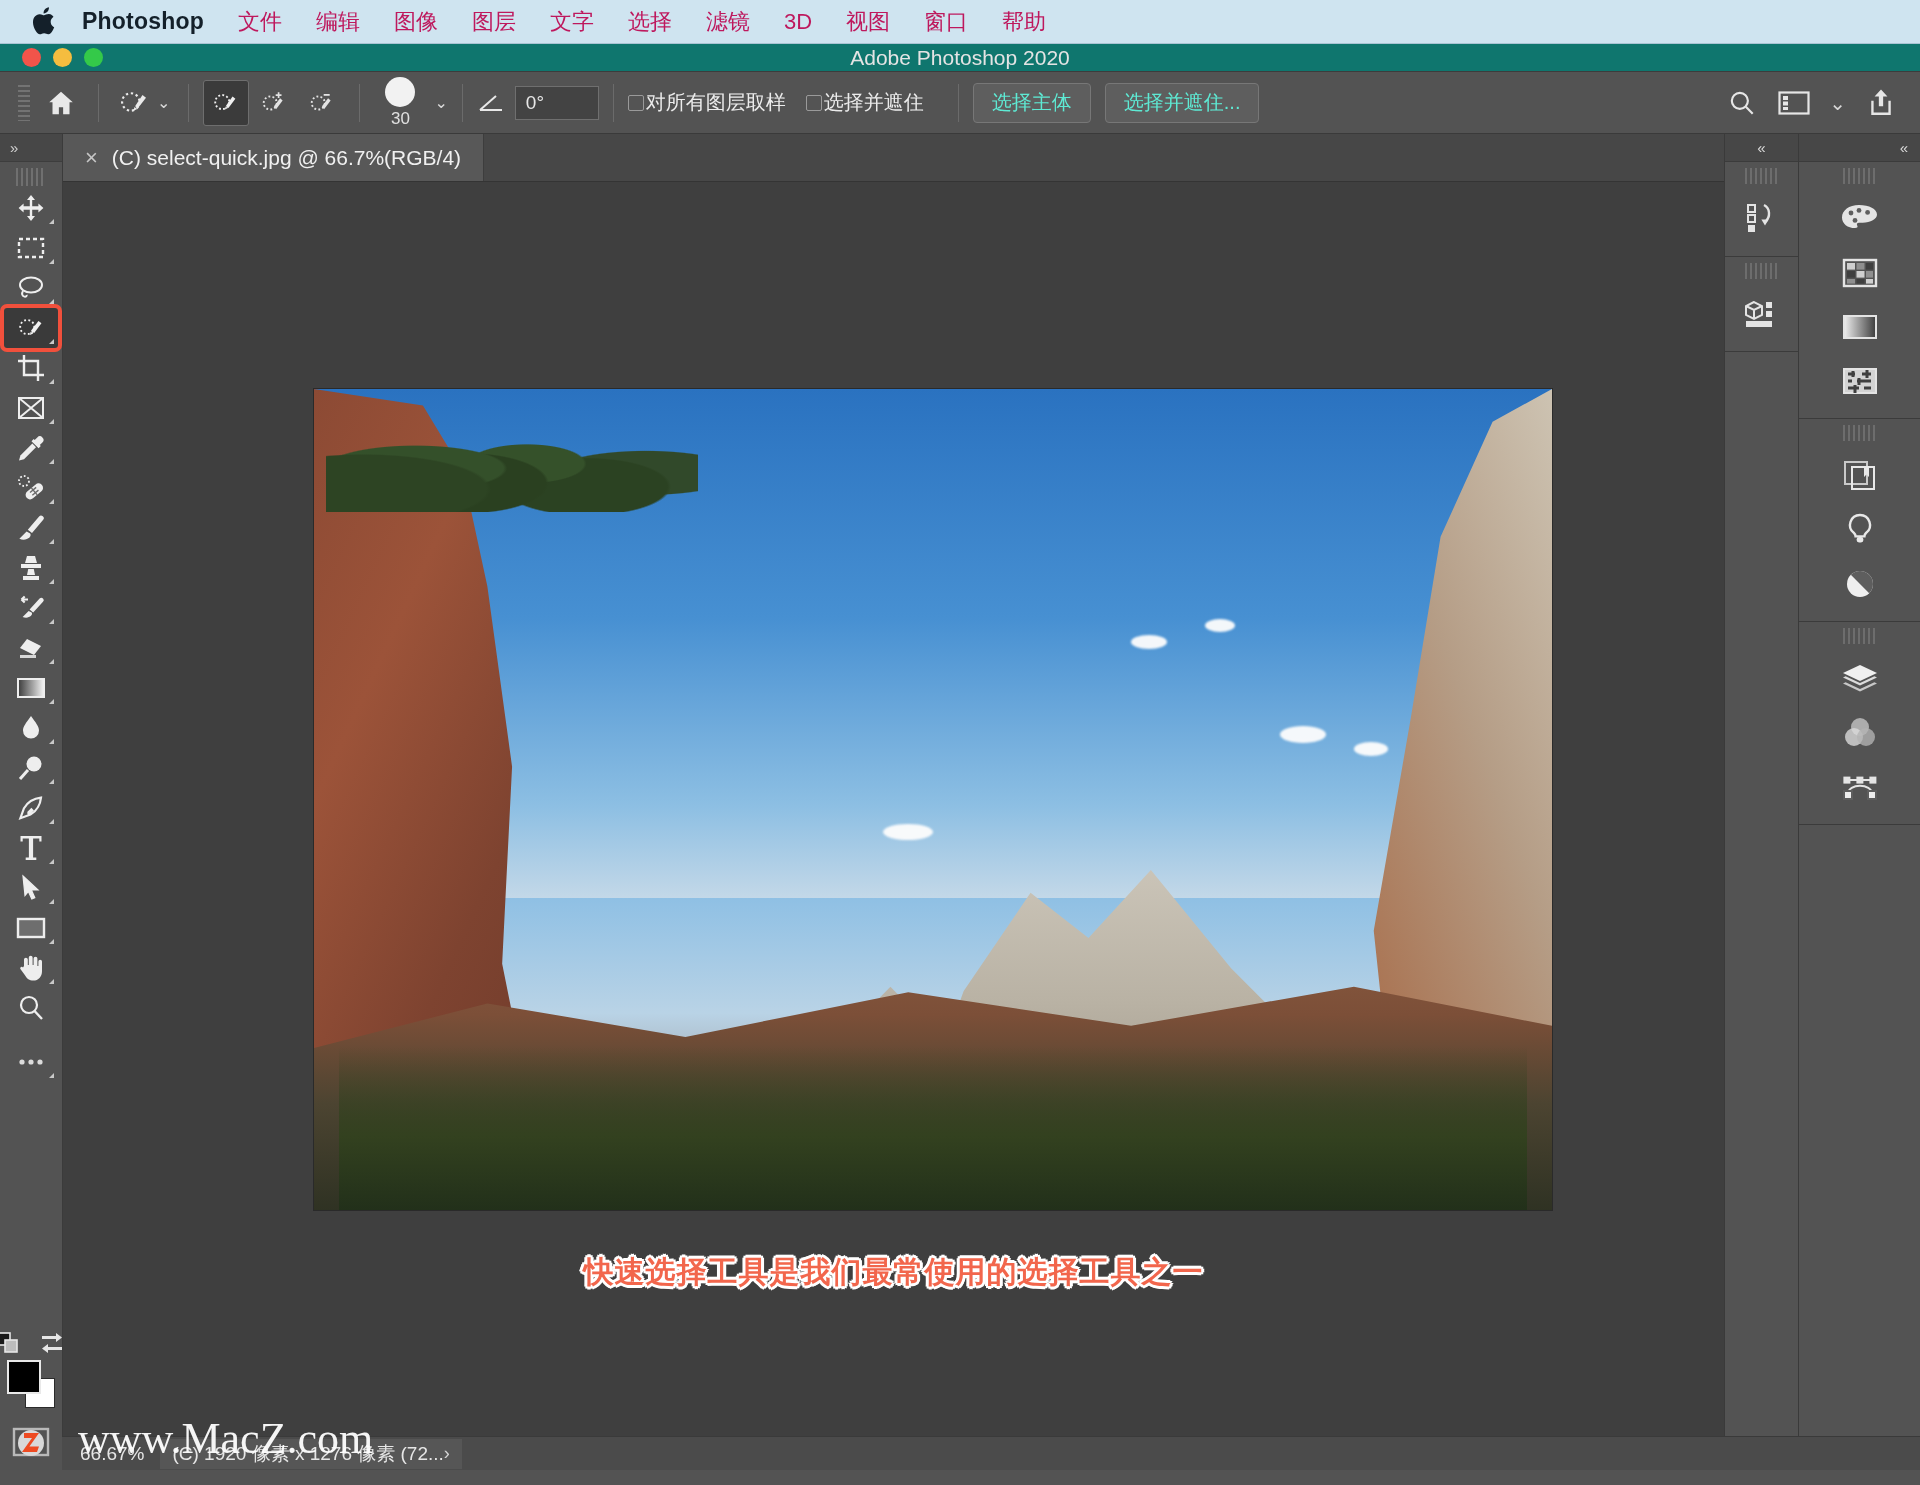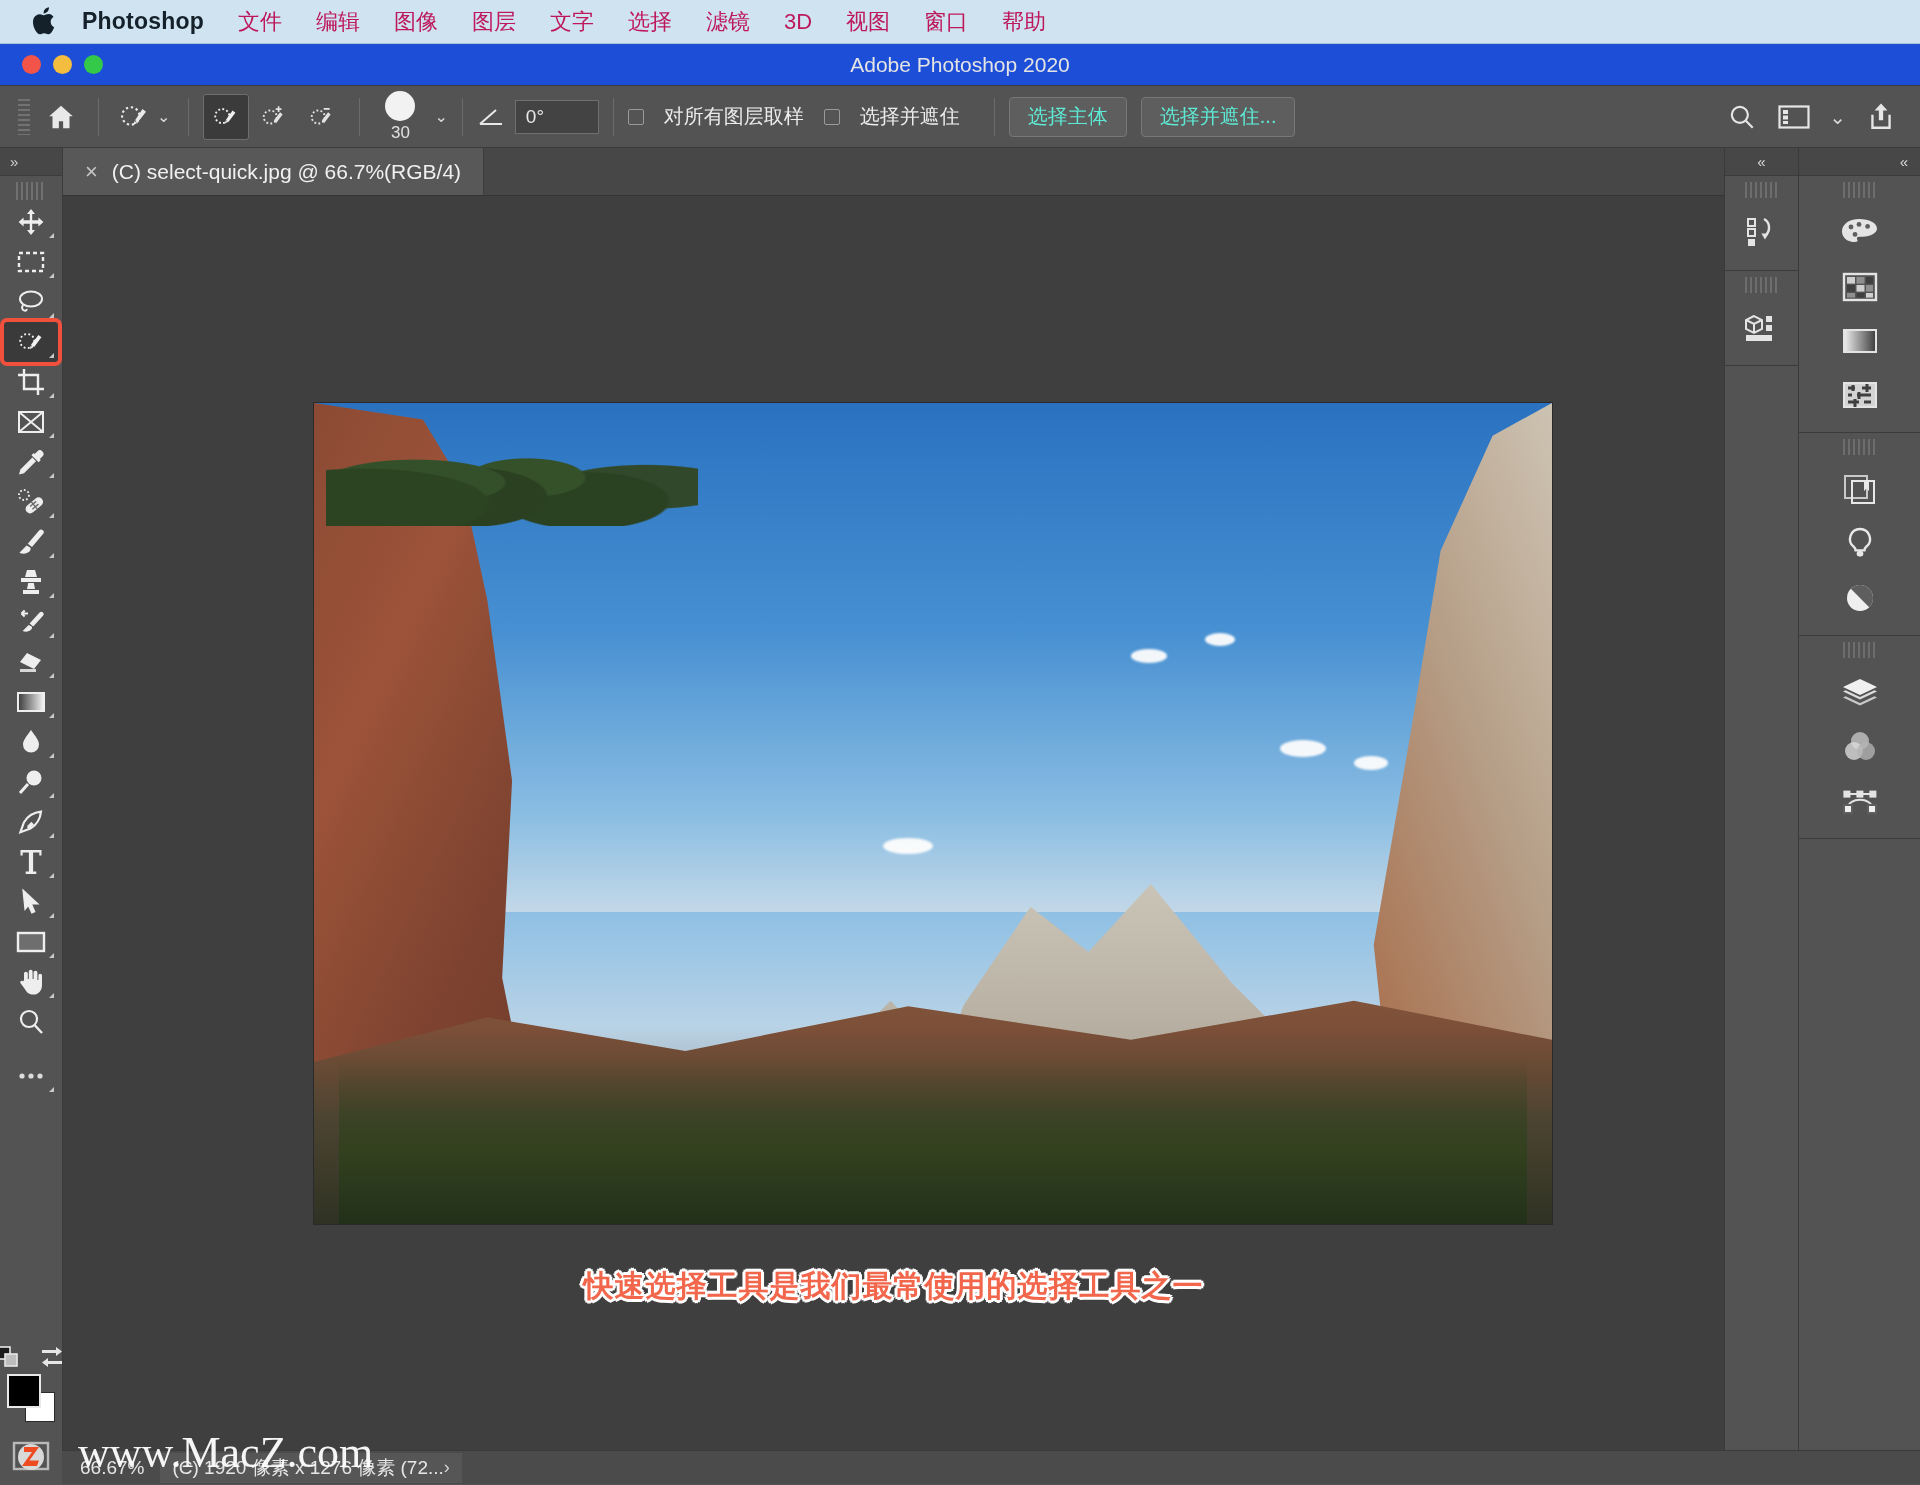--- a/index.html
+++ b/index.html
@@ -28,21 +28,21 @@
   .macbar .mitem {
     font-size: 22px; color: #be185d; margin-right: 34px; white-space: nowrap;
   }
 
   
   .ps-window {
     position: absolute; left: 0; top: 44px; width: 1920px; height: 1441px;
     background: #535353;
   }
   .titlebar {
-    position: relative; height: 42px; background: #1d4ed8;
+    position: relative; height: 28px; background: #0f766e;
     border-bottom: 1px solid #3c3c3c;
     display: flex; align-items: center;
   }
   .traffic { display: flex; gap: 12px; padding-left: 22px; }
   .dot { width: 19px; height: 19px; border-radius: 50%; }
   .dot.red { background: #f2544a; }
   .dot.yellow { background: #f5bd3f; }
   .dot.green { background: #34c949; }
   .win-title {
     position: absolute; left: 0; right: 0; text-align: center;
@@ -72,21 +72,21 @@
   }
   .modebtn.active { background: #3b3b3b; box-shadow: inset 0 0 0 1px #6e6e6e; }
   .brushsize { display:flex; flex-direction: column; align-items:center; justify-content:center; width: 52px;}
   .brushdot { width: 30px; height: 30px; border-radius: 50%; background: #f2f2f2; }
   .brushnum { font-size: 17px; color: #e0e0e0; margin-top: 2px; }
   .angle-field {
     width: 84px; height: 34px; background: #434343; border: 1px solid #6f6f6f;
     color: #e8e8e8; font-size: 19px; display: flex; align-items: center; padding-left: 10px;
     cursor: text;
   }
-  .cbwrap { display: flex; align-items: center; gap: 20px; margin-right: 20px; cursor: pointer;}
+  .cbwrap { display: flex; align-items: center; gap: 2px; margin-right: 20px; cursor: pointer;}
   .cbox { width: 16px; height: 16px; border: 1px solid #9a9a9a; background: #545454; border-radius: 2px; }
   .cblabel { font-size: 20px; color: #ececec; white-space: nowrap; }
   .ob-btn {
     height: 40px; padding: 0 18px; background: #5e5e5e; border: 1px solid #777;
     border-radius: 4px; color: #5eead4; font-size: 20px;
     display: flex; align-items: center; justify-content: center; cursor: pointer;
     white-space: nowrap;
   }
   .ob-right { margin-left: auto; display: flex; align-items: center; gap: 18px; padding-right: 22px; }
   .ob-ricon { width: 34px; height: 34px; display:flex; align-items:center; justify-content:center; cursor:pointer;}

